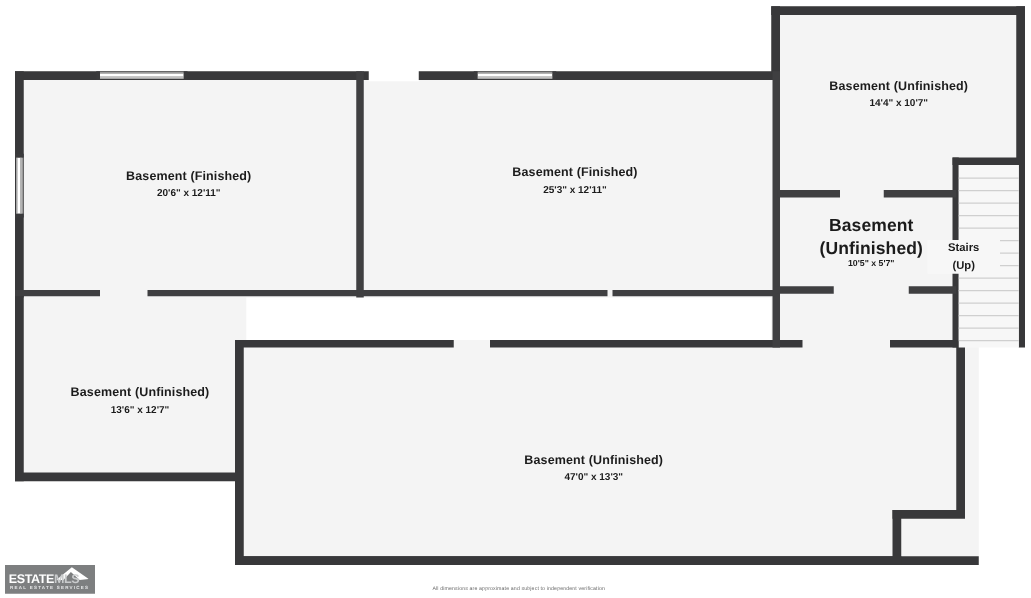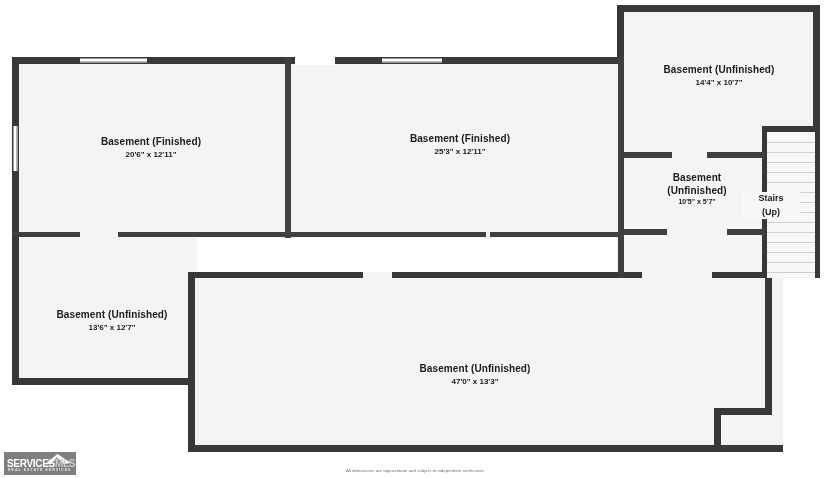--- a/index.html
+++ b/index.html
@@ -100,21 +100,21 @@
     font-weight: bold;
     letter-spacing: 0.1px;
     white-space: pre-line;
   }
   .label .dim {
     display: block;
     font-size: 8px;
     font-weight: bold;
     margin-top: 1px;
   }
-  .label.small .name { font-size: 10px; }
+  .label.small .name { font-size: 14px; }
   .label.small .dim  { font-size: 7px; }
 
   .stairs-label {
     position: absolute;
     text-align: center;
     font-size: 9px;
     font-weight: bold;
     color: #1b1b1b;
     line-height: 1.5;
     white-space: pre-line;
@@ -287,18 +287,18 @@
   <div class="label" style="left:370px; top:363px; width:210px;">
     <span class="name">Basement (Unfinished)</span>
     <span class="dim">47'0" x 13'3"</span>
   </div>
 
   <div class="disclaimer" style="left:250px; top:468px; width:330px;">All dimensions are approximate and subject to independent verification</div>
 
   <div class="logo">
     <div class="swoosh"></div>
     <div class="word">
-      <span class="g">SERVICES</span><span class="m">MLS</span>
+      <span class="g">ESTATE</span><span class="m">MLS</span>
     </div>
     <div class="sub">REAL ESTATE SERVICES</div>
   </div>
 
 </div>
 
 </body></html>

